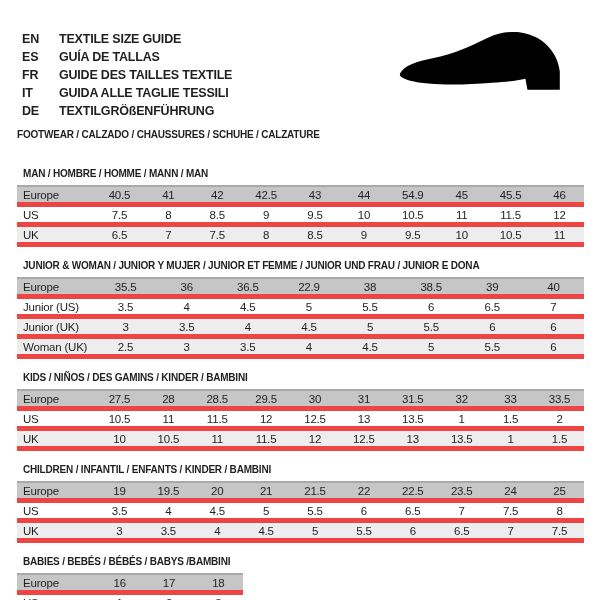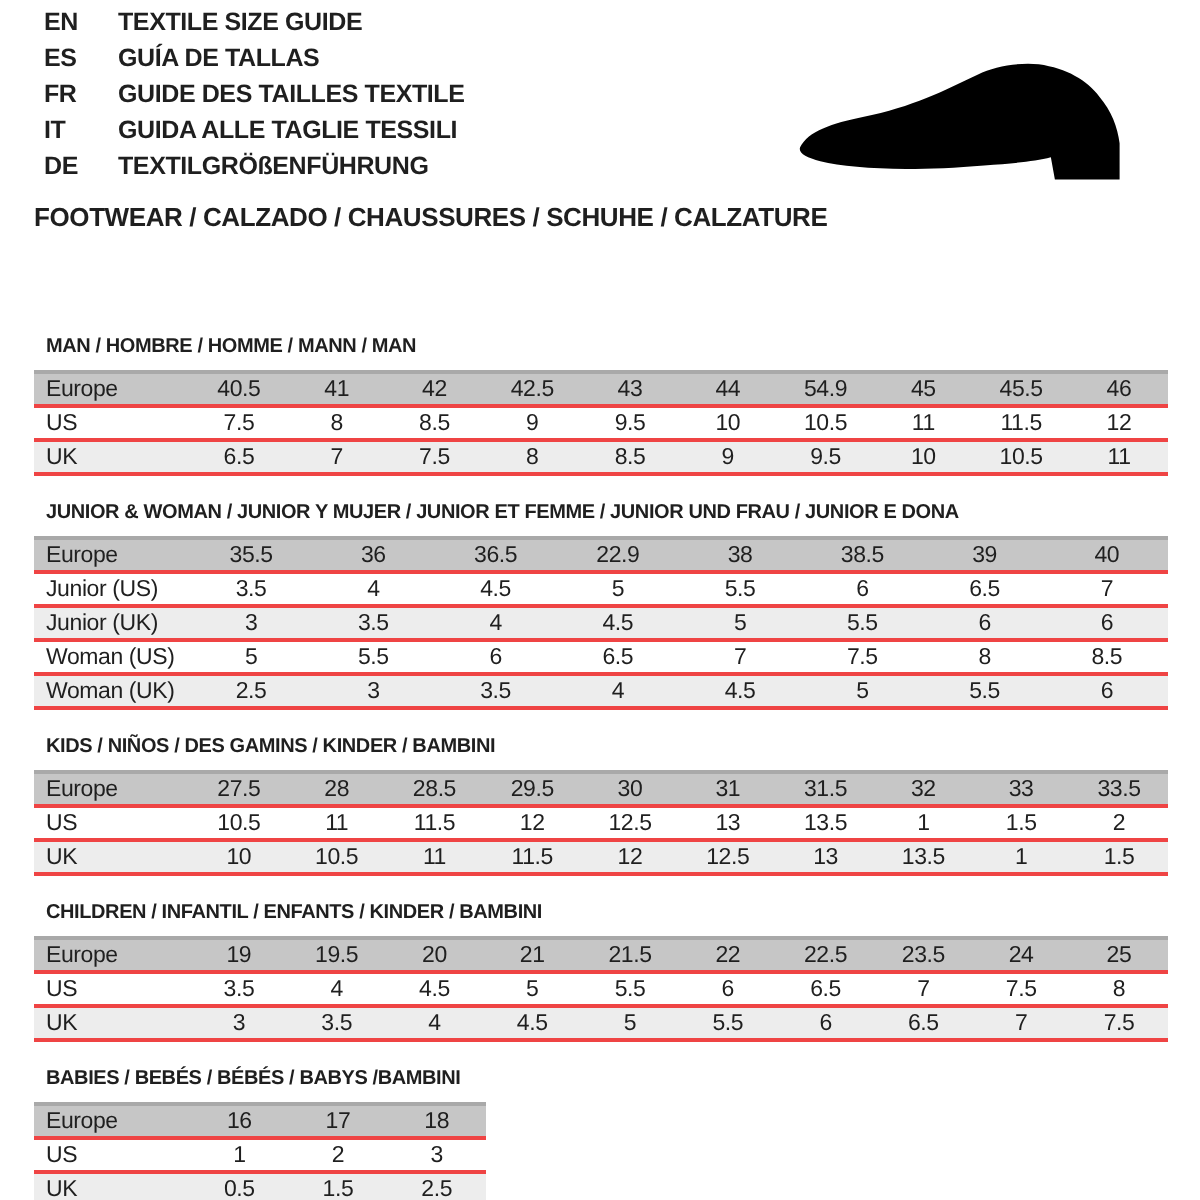--- a/index.html
+++ b/index.html
@@ -3,42 +3,42 @@
 <meta charset="utf-8">
 <style>
   html, body { margin:0; padding:0; }
   body {
     width:600px; height:600px; overflow:hidden; position:relative;
     background:#ffffff;
     font-family:"Liberation Sans", sans-serif;
     color:var(--text, #1f1f1f);
     -webkit-font-smoothing:antialiased;
   }
-  .page { position:absolute; inset:0; padding:2px 16px 0 17px; box-sizing:border-box; }
+  .page { position:absolute; inset:0; padding:30px 16px 0 17px; box-sizing:border-box; }
 
   
   .lang-block { margin-left:5px; }
   .lang-row { display:flex; font-weight:bold; font-size:12.5px; line-height:18px; letter-spacing:-0.2px; }
   .lang-code { width:37px; flex:0 0 37px; }
-  .footwear { font-weight:bold; font-size:13px; letter-spacing:-0.2px; margin-top:9px; white-space:nowrap; }
+  .footwear { font-weight:bold; font-size:10px; letter-spacing:-0.2px; margin-top:9px; white-space:nowrap; }
 
   
   .shoe-wrap { position:absolute; top:31px; left:396px; width:182px; height:66px; }
   .shoe-wrap svg { display:block; width:100%; height:100%; }
 
   
   .tables { position:absolute; top:168px; left:17px; width:567px; }
   section { margin-bottom:13px; }
   .section-title { font-weight:bold; font-size:10px; letter-spacing:-0.2px; margin:0 0 6px 6px; white-space:nowrap; }
   table { border-collapse:collapse; table-layout:fixed; font-size:11.5px; letter-spacing:-0.2px; }
   table.wide { width:567px; }
   table.narrow { width:226px; }
   td { height:15px; padding:0; text-align:center; color:var(--text, #1f1f1f); }
   td.row-label { text-align:left; padding-left:6px; width:72px; }
-  tr { border-bottom:2px solid #ef4444; }
+  tr { border-bottom:5px solid #ef4444; }
   tr.header-row { background:var(--header-row-bg, #c6c6c6); border-top:2px solid var(--table-top-border, #a9a9a9); }
   tr.stripe { background:var(--stripe-bg, #ededed); }
 </style>
 </head>
 <body>
 
 <div class="page">
 
   <div class="lang-block">
       <div class="lang-row">
@@ -161,31 +161,20 @@
               <td class="row-label">Junior (UK)</td>
               <td>3</td>
               <td>3.5</td>
               <td>4</td>
               <td>4.5</td>
               <td>5</td>
               <td>5.5</td>
               <td>6</td>
               <td>6</td>
             </tr>
-            <tr>
-              <td class="row-label">Woman (US)</td>
-              <td>5</td>
-              <td>5.5</td>
-              <td>6</td>
-              <td>6.5</td>
-              <td>7</td>
-              <td>7.5</td>
-              <td>8</td>
-              <td>8.5</td>
-            </tr>
             <tr class="stripe">
               <td class="row-label">Woman (UK)</td>
               <td>2.5</td>
               <td>3</td>
               <td>3.5</td>
               <td>4</td>
               <td>4.5</td>
               <td>5</td>
               <td>5.5</td>
               <td>6</td>

